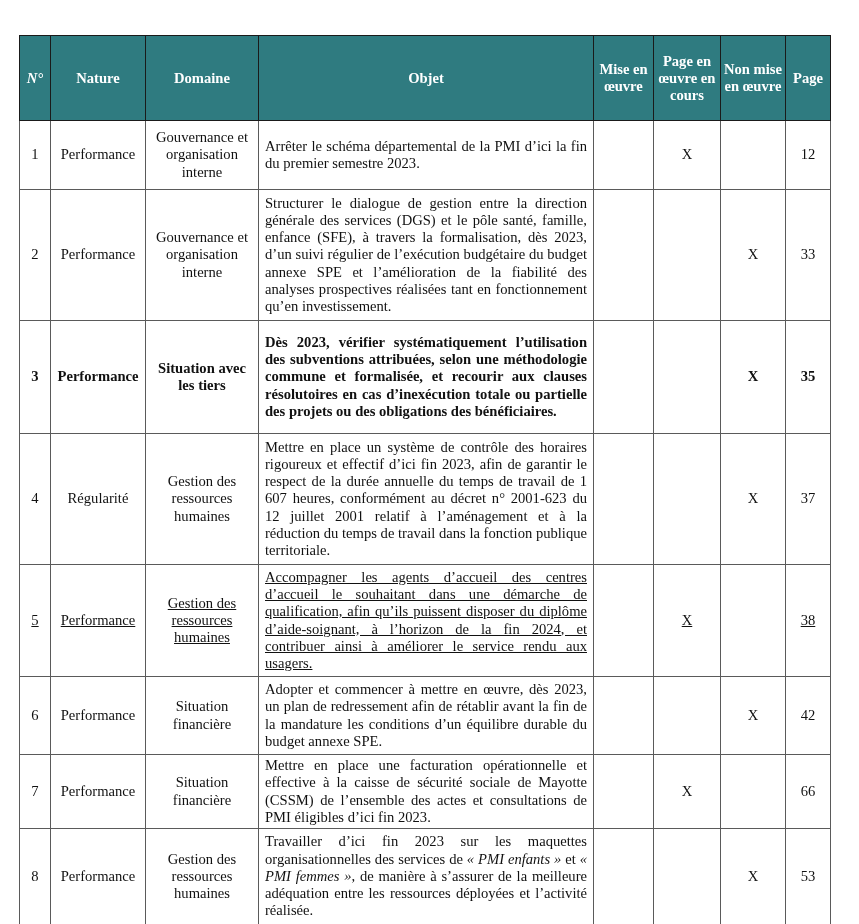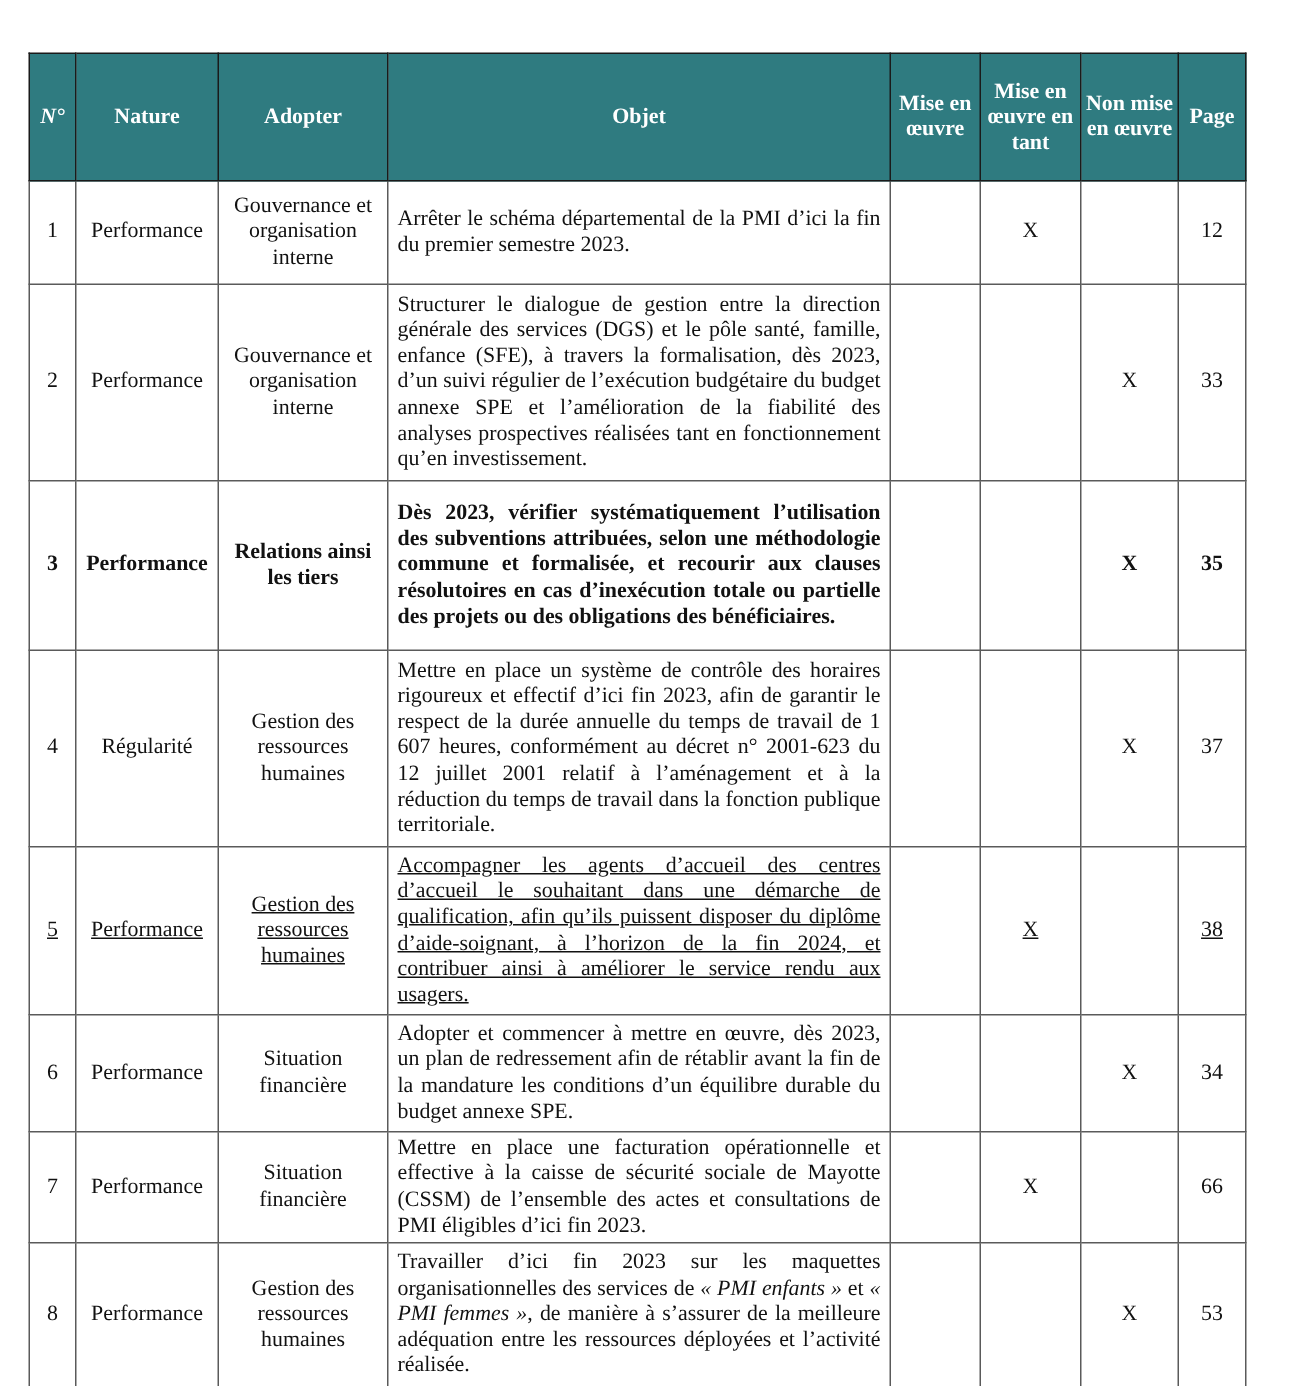--- a/index.html
+++ b/index.html
@@ -58,24 +58,24 @@
     <col style="width:335px">
     <col style="width:60px">
     <col style="width:67px">
     <col style="width:65px">
     <col style="width:45px">
   </colgroup>
   <thead>
     <tr>
       <th class="num">N°</th>
       <th>Nature</th>
-      <th>Adopter</th>
+      <th>Domaine</th>
       <th>Objet</th>
       <th>Mise en œuvre</th>
-      <th>Mise en œuvre en tant</th>
+      <th>Page en œuvre en cours</th>
       <th>Non mise en œuvre</th>
       <th>Page</th>
     </tr>
   </thead>
   <tbody>
     <tr class="r1">
       <td>1</td>
       <td>Performance</td>
       <td>Gouvernance et organisation interne</td>
       <td class="objet">Arrêter le schéma départemental de la PMI d’ici la fin du premier semestre 2023.</td>
@@ -90,21 +90,21 @@
       <td>Gouvernance et organisation interne</td>
       <td class="objet">Structurer le dialogue de gestion entre la direction générale des services (DGS) et le pôle santé, famille, enfance (SFE), à travers la formalisation, dès 2023, d’un suivi régulier de l’exécution budgétaire du budget annexe SPE et l’amélioration de la fiabilité des analyses prospectives réalisées tant en fonctionnement qu’en investissement.</td>
       <td></td>
       <td></td>
       <td>X</td>
       <td>33</td>
     </tr>
     <tr class="r3">
       <td>3</td>
       <td>Performance</td>
-      <td>Relations ainsi les tiers</td>
+      <td>Situation avec les tiers</td>
       <td class="objet">Dès 2023, vérifier systématiquement l’utilisation des subventions attribuées, selon une méthodologie commune et formalisée, et recourir aux clauses résolutoires en cas d’inexécution totale ou partielle des projets ou des obligations des bénéficiaires.</td>
       <td></td>
       <td></td>
       <td>X</td>
       <td>35</td>
     </tr>
     <tr class="r4">
       <td>4</td>
       <td>Régularité</td>
       <td>Gestion des ressources humaines</td>
@@ -125,21 +125,21 @@
       <td>38</td>
     </tr>
     <tr class="r6">
       <td>6</td>
       <td>Performance</td>
       <td>Situation financière</td>
       <td class="objet">Adopter et commencer à mettre en œuvre, dès 2023, un plan de redressement afin de rétablir avant la fin de la mandature les conditions d’un équilibre durable du budget annexe SPE.</td>
       <td></td>
       <td></td>
       <td>X</td>
-      <td>34</td>
+      <td>42</td>
     </tr>
     <tr class="r7">
       <td>7</td>
       <td>Performance</td>
       <td>Situation financière</td>
       <td class="objet">Mettre en place une facturation opérationnelle et effective à la caisse de sécurité sociale de Mayotte (CSSM) de l’ensemble des actes et consultations de PMI éligibles d’ici fin 2023.</td>
       <td></td>
       <td>X</td>
       <td></td>
       <td>66</td>

